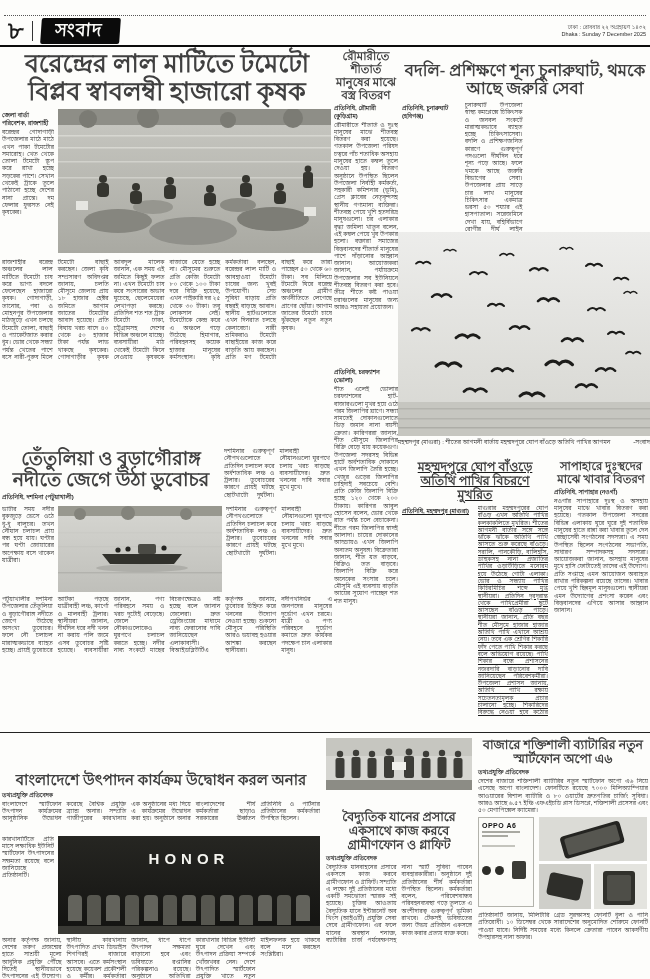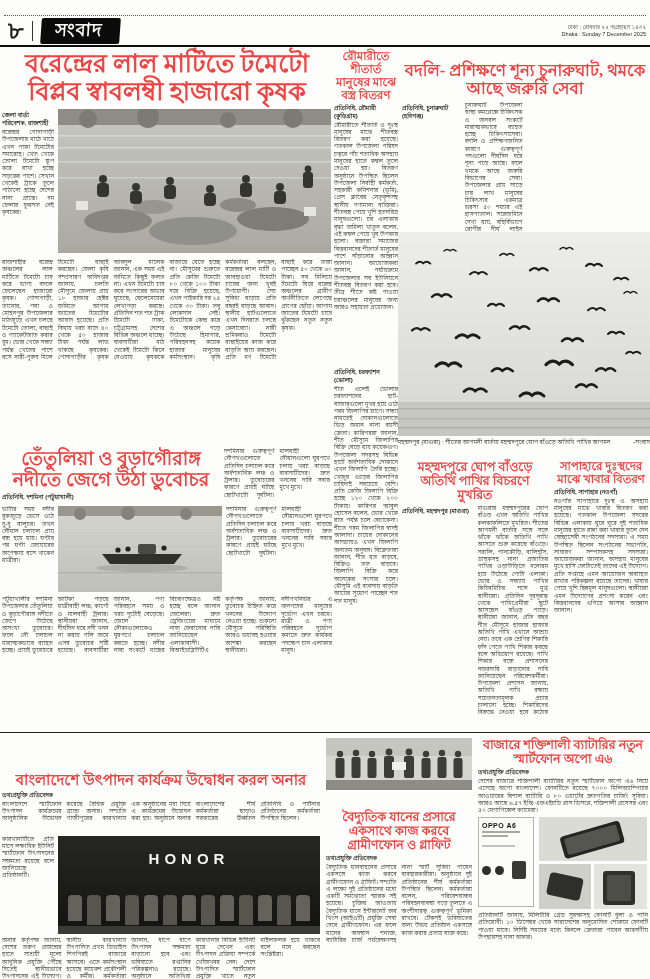--- a/index.html
+++ b/index.html
@@ -10,21 +10,21 @@
   .masthead{left:4px;top:15px;width:642px;height:30px;border-top:1px dotted #555;display:flex;align-items:center;}
   .pageno{font-size:24px;font-weight:bold;padding:0 8px 0 4px;line-height:26px;}
   .mast-div{width:1px;height:20px;background:#333;margin-right:8px;}
   .logobox{background:#0b0b0b;color:#fbfbf8;font-weight:800;font-size:18px;line-height:18px;
            padding:3px 18px 5px 14px;border-radius:2px;transform:skewX(-4deg);letter-spacing:1px;}
   .datelines{margin-left:auto;text-align:right;font-size:5.5px;line-height:7px;color:#2c2c2c;
              font-family:"Liberation Sans","DejaVu Sans",sans-serif;}
   .mastrule{left:0;top:45px;width:650px;height:0;border-top:2.5px solid #0c0c0c;}
   .botrule{left:0;top:732px;width:650px;height:0;border-top:1.5px solid #222;}
   
-  .hl{font-weight:bold;color:#ef4444;text-align:center;line-height:1.12;}
+  .hl{font-weight:bold;color:#404040;text-align:center;line-height:1.12;}
   .hl-xl{font-size:25px;}
   .hl-lg{font-size:19px;}
   .hl-md{font-size:16.5px;}
   .hl-13{font-size:12.5px;}
   .hl-12{font-size:11.5px;}
   .hl-15{font-size:15px;}
   
   .bt{font-size:6px;line-height:7.3px;text-align:justify;color:#2b2b2b;overflow:hidden;word-break:break-word;}
   .byline{font-size:6px;line-height:8px;font-weight:bold;color:#1f1f1f;margin:2px 0;
           font-family:"Liberation Sans","DejaVu Sans",sans-serif;}
@@ -219,21 +219,21 @@
         <circle cx="60" cy="44" r="2.6" fill="#22221f"></circle>
           <circle cx="70" cy="43" r="2.6" fill="#22221f"></circle>
         <circle cx="106" cy="42" r="2.6" fill="#22221f"></circle>
         <ellipse cx="84" cy="62" rx="46" ry="4" fill="#aeaea9"></ellipse>
       </svg>
       <div class="bt cols2" style="flex:1;height:86px;">দশমিনার গুরুত্বপূর্ণ নৌপথগুলোতে প্রতিদিন চলাচল করে অর্ধশতাধিক লঞ্চ ও ট্রলার। ডুবোচরের কারণে প্রায়ই ঘটছে ছোটখাটো দুর্ঘটনা। মালবাহী নৌযানগুলো ঘুরপথে চলায় খরচ বাড়ছে ব্যবসায়ীদের। দ্রুত খননের দাবি সবার মুখে মুখে।</div>
     </div>
     <div class="bt cols6" style="margin-top:4px;height:128px;">পটুয়াখালীর দশমিনা উপজেলার তেঁতুলিয়া ও বুড়াগৌরাঙ্গ নদীতে জেগে উঠেছে অসংখ্য ডুবোচর। ফলে নৌ চলাচল মারাত্মকভাবে ব্যাহত হচ্ছে। প্রায়ই ডুবোচরে আটকা পড়ছে যাত্রীবাহী লঞ্চ, কার্গো ও মালবাহী ট্রলার। স্থানীয়রা জানান, দীর্ঘদিন ধরে নদী খনন না করায় পলি জমে এসব ডুবোচর সৃষ্টি হয়েছে। ব্যবসায়ীরা জানান, পণ্য পরিবহনে সময় ও খরচ দুটোই বেড়েছে। জেলে নৌকাগুলোকেও ঘুরপথে চলাচল করতে হচ্ছে। নদীর নাব্য সংকটে মাছের বিচরণক্ষেত্রও নষ্ট হচ্ছে বলে জানান জেলেরা। দ্রুত ড্রেজিংয়ের মাধ্যমে নাব্য ফেরানোর দাবি জানিয়েছেন এলাকাবাসী। বিআইডব্লিউটিএ কর্তৃপক্ষ জানায়, ডুবোচর চিহ্নিত করে খননের উদ্যোগ নেওয়া হচ্ছে। শুকনো মৌসুমে পরিস্থিতি আরও ভয়াবহ হওয়ার আশঙ্কা করছেন স্থানীয়রা। নদীপথনির্ভর এ জনপদের মানুষের দুর্ভোগ এখন চরমে। যাত্রী ও পণ্য পরিবহনে দুর্ভোগ কমাতে দ্রুত কার্যকর পদক্ষেপ চান এলাকার মানুষ।</div>
   </div>
 
-  <div class="abs" style="left:402px;top:460px;width:146px;height:268px;">
+  <div class="abs" style="left:402px;top:460px;width:146px;height:268px;text-decoration:underline;">
     <div class="hl hl-13">মহম্মদপুরে ঘোপ বাঁওড়ে অতিথি পাখির বিচরণে মুখরিত</div>
     <div class="cols2" style="margin-top:3px;height:212px;overflow:hidden;">
       <div class="byline">প্রতিনিধি, মহম্মদপুর (মাগুরা)</div>
       <div class="bt">মাগুরার মহম্মদপুরের ঘোপ বাঁওড় এখন অতিথি পাখির কলকাকলিতে মুখরিত। শীতের আগমনী বার্তার সঙ্গে সঙ্গে ঝাঁকে ঝাঁকে অতিথি পাখি আসতে শুরু করেছে বাঁওড়ে। সরালি, পানকৌড়ি, বালিহাঁস, ডাহুকসহ নানা প্রজাতির পাখির ওড়াউড়িতে মনোরম হয়ে উঠেছে গোটা এলাকা। ভোর ও সন্ধ্যায় পাখির কিচিরমিচির শব্দে মুগ্ধ স্থানীয়রা। প্রতিদিন দূরদূরান্ত থেকে পাখিপ্রেমীরা ছুটে আসছেন বাঁওড় পাড়ে। স্থানীয়রা জানান, প্রতি বছর শীত মৌসুমে হাজার হাজার অতিথি পাখি এখানে আশ্রয় নেয়। তবে এক শ্রেণির শিকারি ফাঁদ পেতে পাখি শিকার করছে বলে অভিযোগ রয়েছে। পাখি শিকার বন্ধে প্রশাসনের নজরদারি বাড়ানোর দাবি জানিয়েছেন পরিবেশকর্মীরা। উপজেলা প্রশাসন জানায়, অতিথি পাখি রক্ষায় সচেতনতামূলক প্রচার চালানো হচ্ছে। শিকারিদের বিরুদ্ধে নেওয়া হবে কঠোর ব্যবস্থা।</div>
     </div>
   </div>
 
   <div class="abs" style="left:554px;top:460px;width:94px;height:268px;">
     <div class="hl hl-12">সাপাহারে দুঃস্থদের মাঝে খাবার বিতরণ</div>
     <div class="byline">প্রতিনিধি, সাপাহার (নওগাঁ)</div>

